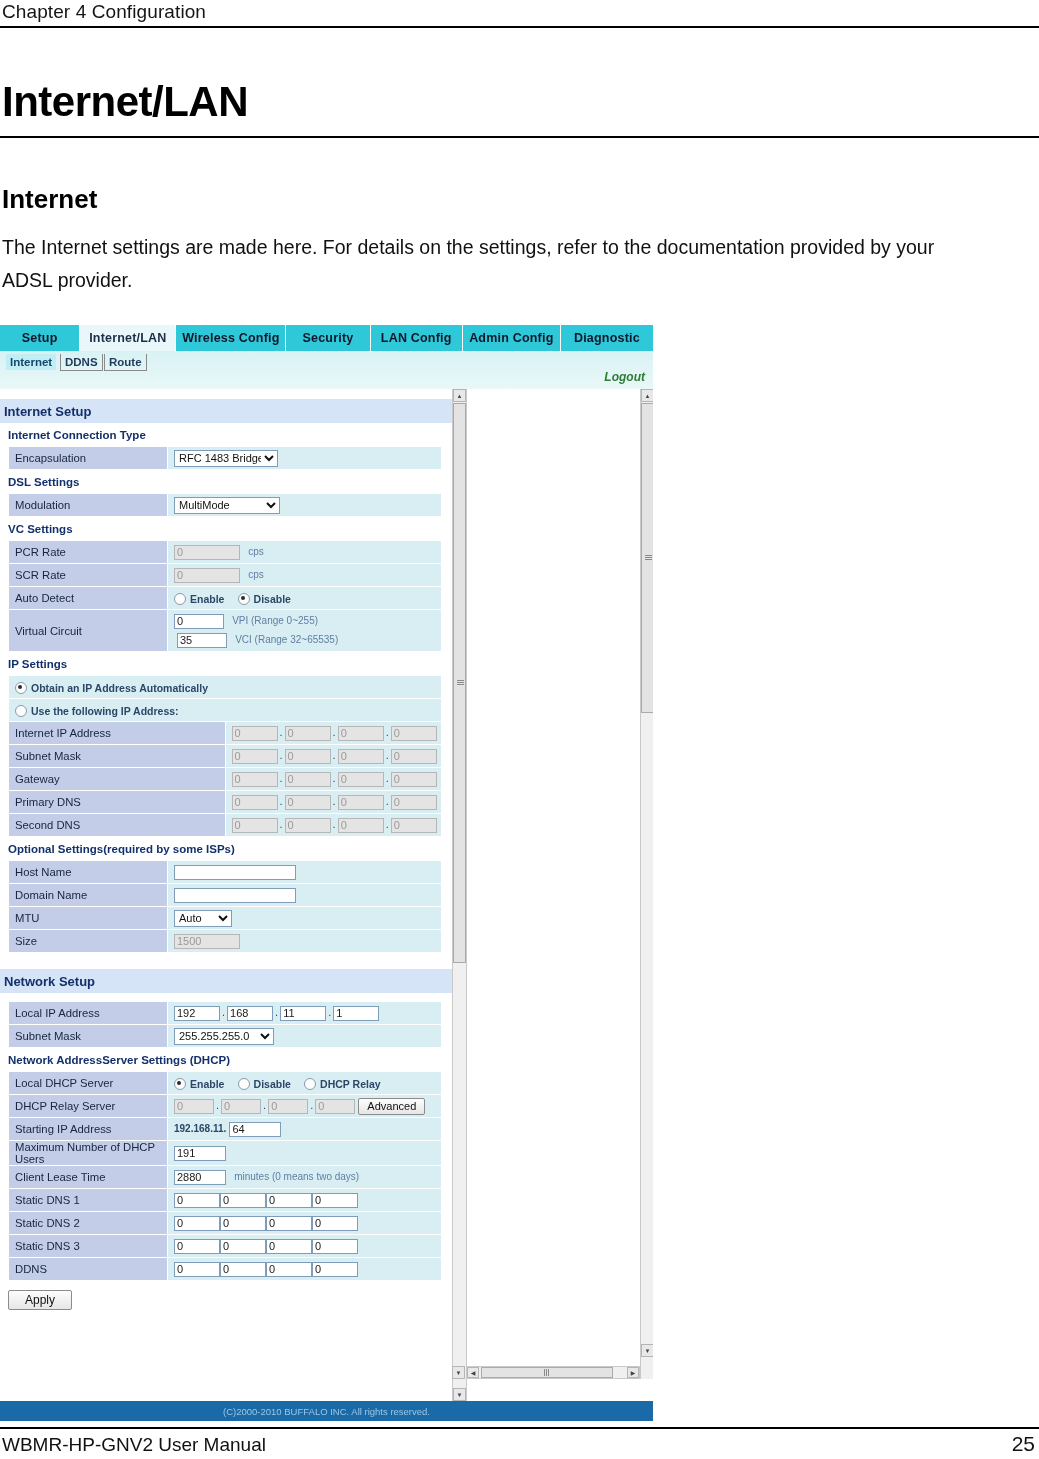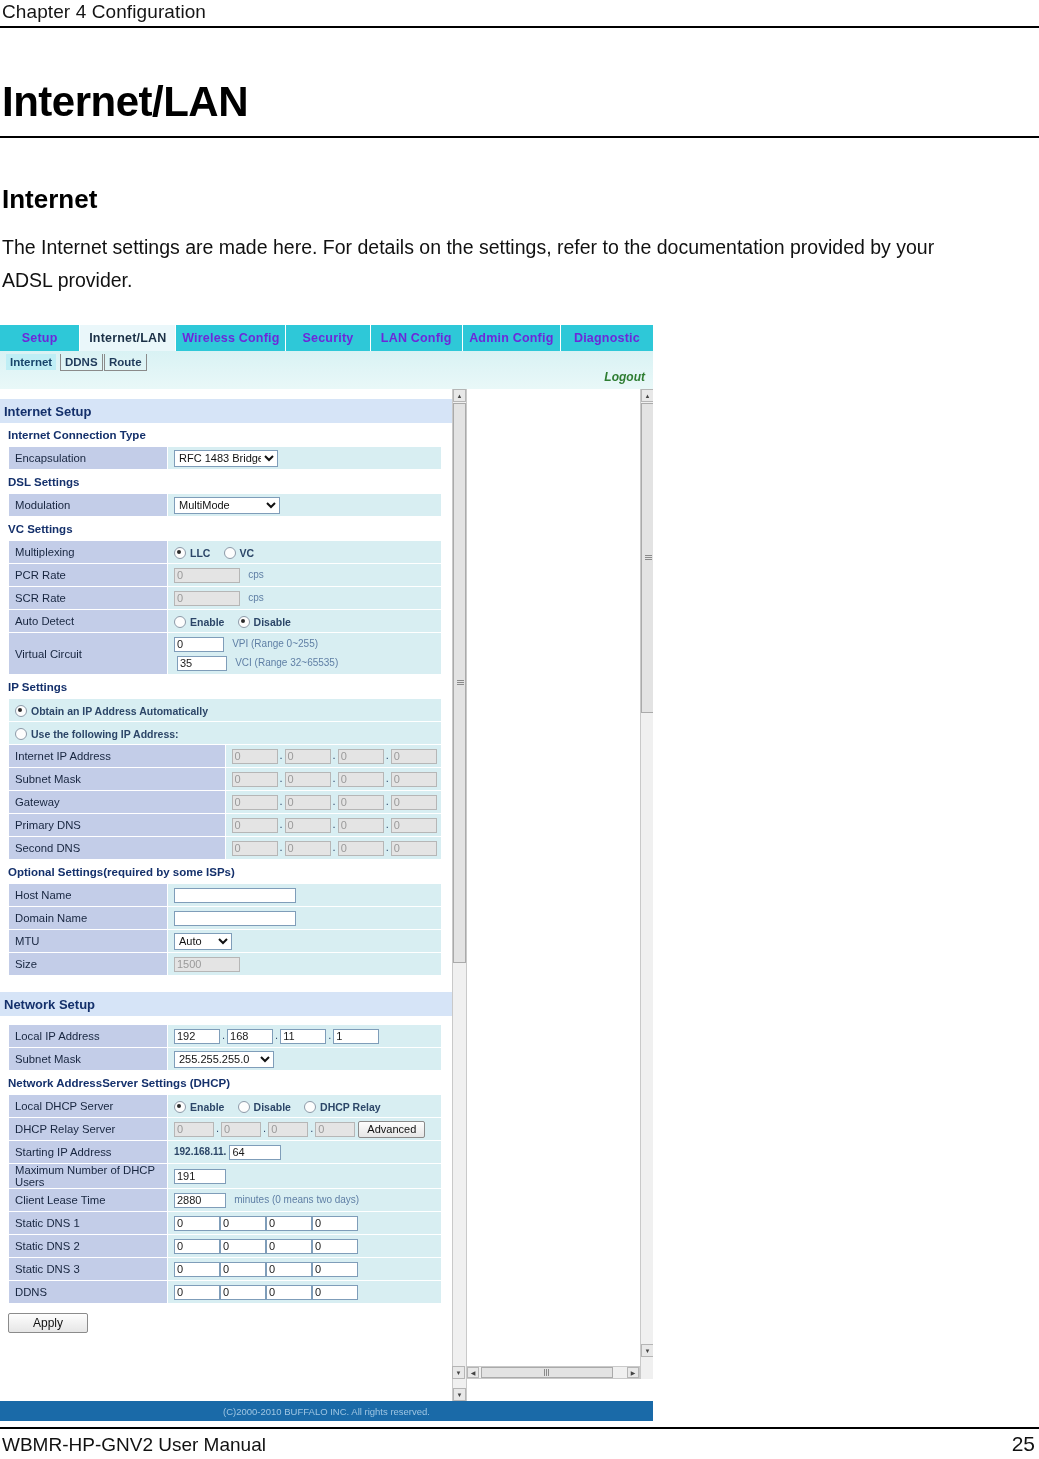--- a/index.html
+++ b/index.html
@@ -56,21 +56,21 @@
     overflow:hidden;
   }
 
   
   .tabbar{
     position:absolute;left:0;top:0;width:653px;height:26px;
     background:#2ec8d8;
     display:flex;align-items:stretch;
   }
   .tab{
-    color:#6d28d9;font-size:12.5px;font-weight:bold;
+    color:#0f172a;font-size:12.5px;font-weight:bold;
     display:flex;align-items:center;justify-content:center;
     border-right:1px solid #ffffff;
     letter-spacing:.2px;
     white-space:nowrap;
   }
   .tab.t-setup{width:80px;background:#2ec8d8;}
   .tab.active{
     background:#eaf7fa;color:#1a2f45;
     border-right:1px solid #ffffff;
   }
@@ -227,21 +227,21 @@
     content:"";position:absolute;left:2px;top:2px;width:4px;height:4px;border-radius:50%;background:#2c2c2c;
   }
   .radio span{font-size:10.5px;font-weight:bold;color:#2c4668;}
 
   .btn{
     font-family:"Liberation Sans", sans-serif;font-size:11px;color:#111;
     background:linear-gradient(#fdfdfd,#e6e6e6);
     border:1px solid #8b8b8b;border-radius:2px;
     padding:1px 8px;height:17px;box-sizing:border-box;vertical-align:middle;cursor:pointer;
   }
-  .btn.apply{margin:9px 0 12px 8px;padding:2px 24px;height:20px;font-size:12px;}
+  .btn.apply{margin:9px 0 12px 8px;padding:2px 16px;height:20px;font-size:12px;}
 
   .copyright{
     position:absolute;left:0;top:1076px;width:653px;height:20px;
     background:#1a6aa8;color:#9fc6e3;font-size:9.5px;
     display:flex;align-items:center;justify-content:center;
   }
 </style>
 </head>
 <body>
 
@@ -306,33 +306,20 @@
               <option>MultiMode</option>
             </select>
           </td>
         </tr>
       </tbody>
         </table>
 
       <div class="grp">VC Settings</div>
       <table class="tbl">
         <tbody>
-            <tr>
-          <td class="lab">Multiplexing</td>
-          <td class="val">
-            <label class="radio on">
-                  <i></i>
-                  <span>LLC</span>
-                </label>
-            <label class="radio">
-                  <i></i>
-                  <span>VC</span>
-                </label>
-          </td>
-        </tr>
         <tr>
           <td class="lab">PCR Rate</td>
           <td class="val">
             <input class="tx dis w-rate" readonly="" value="0" style="">
             <span class="hint">cps</span>
           </td>
         </tr>
         <tr>
           <td class="lab">SCR Rate</td>
           <td class="val">

